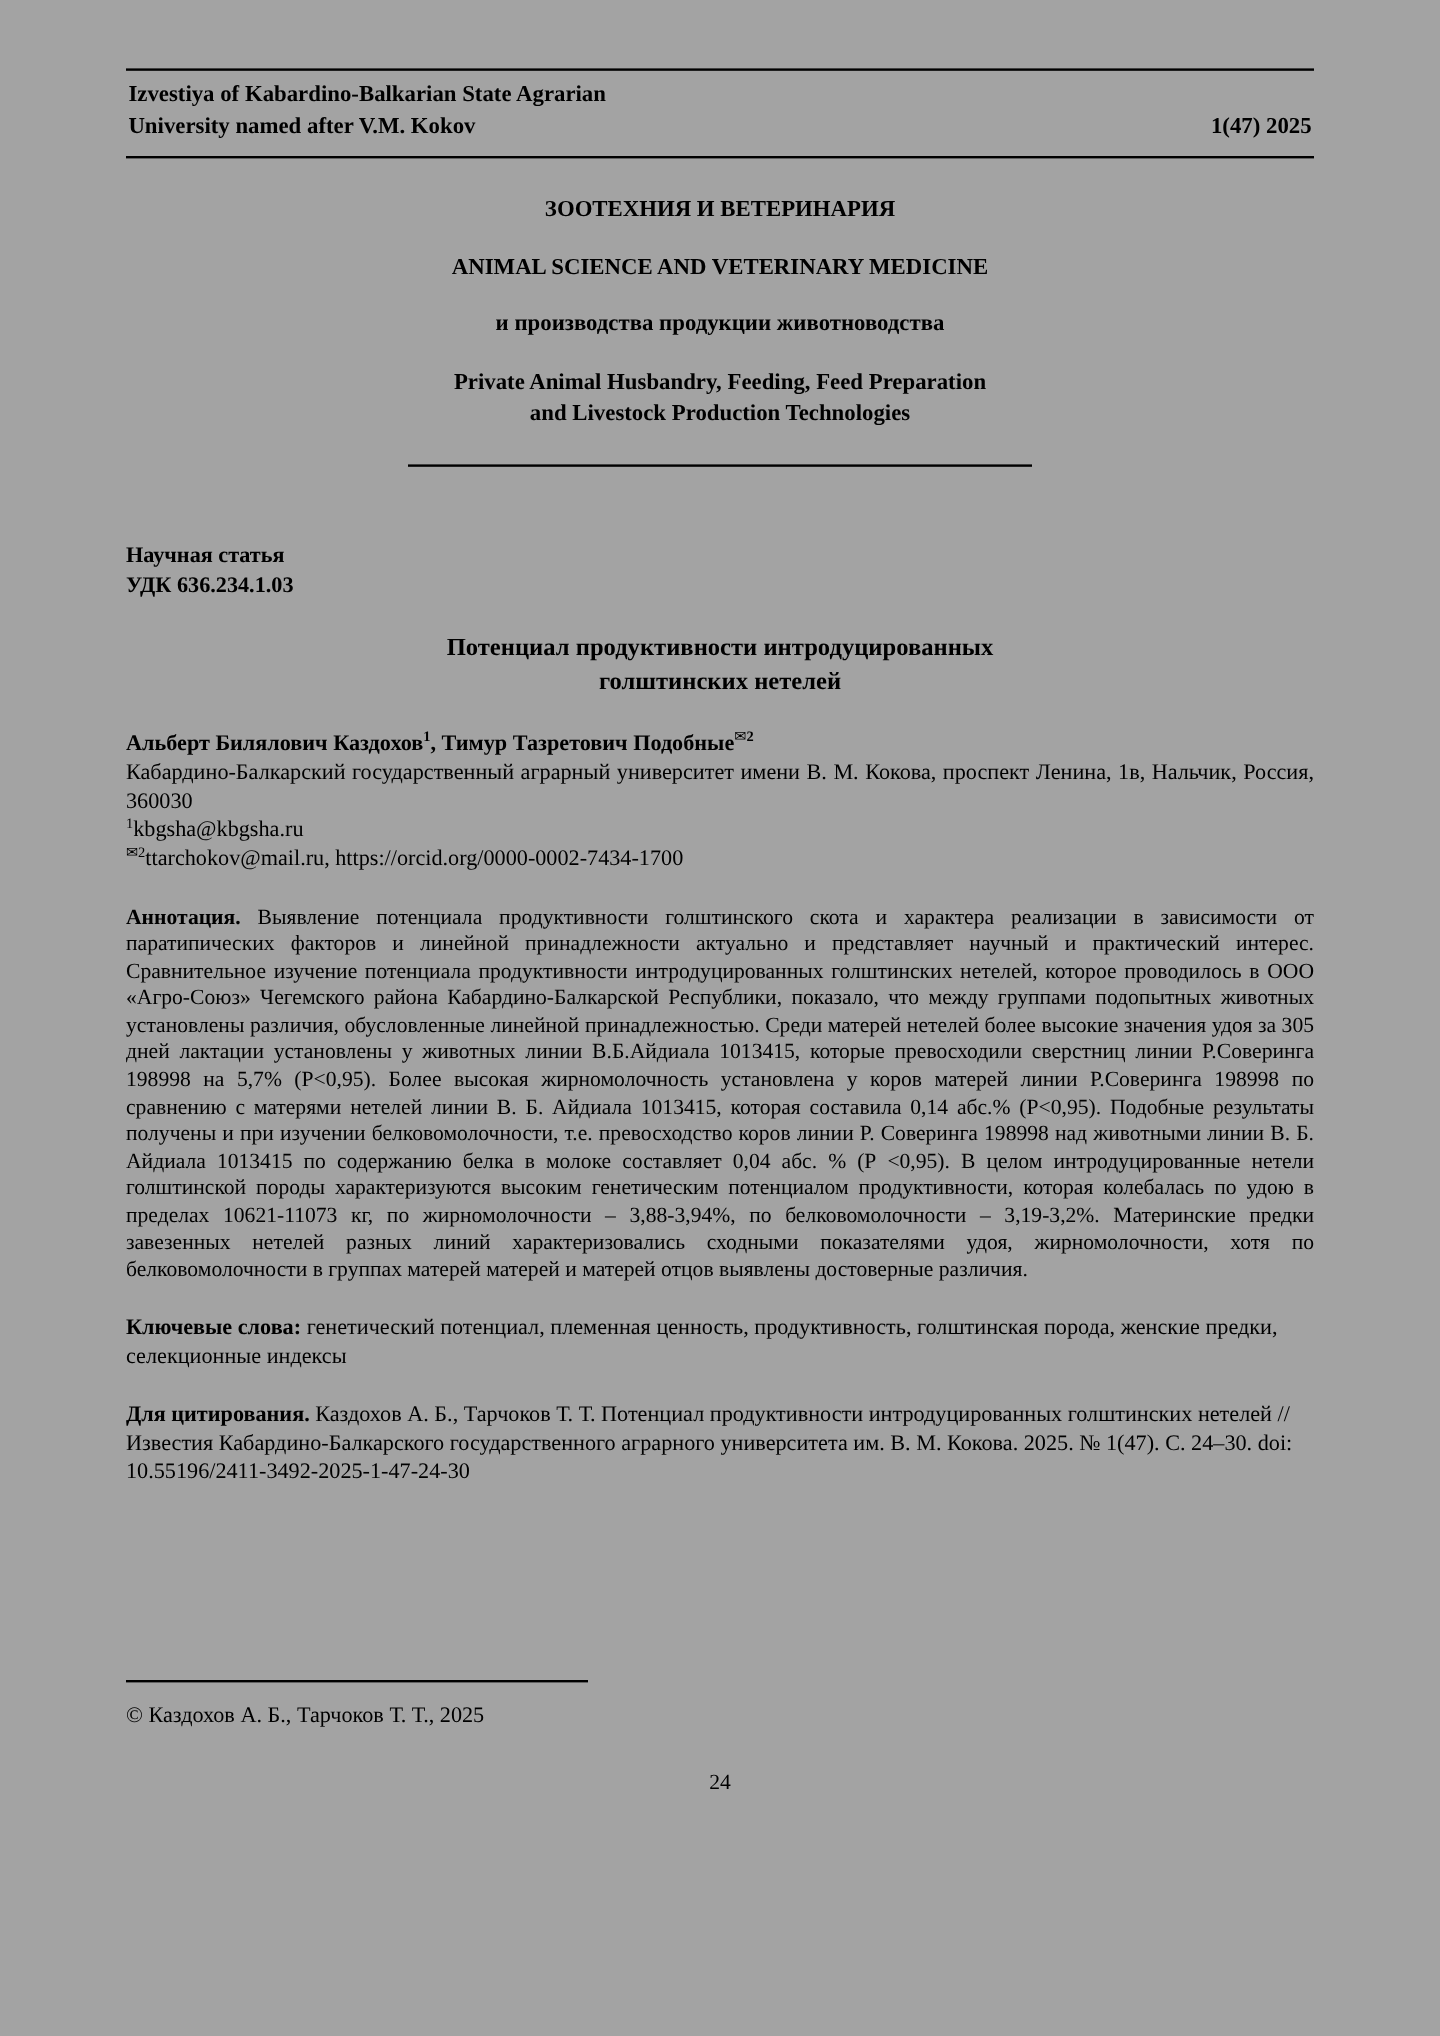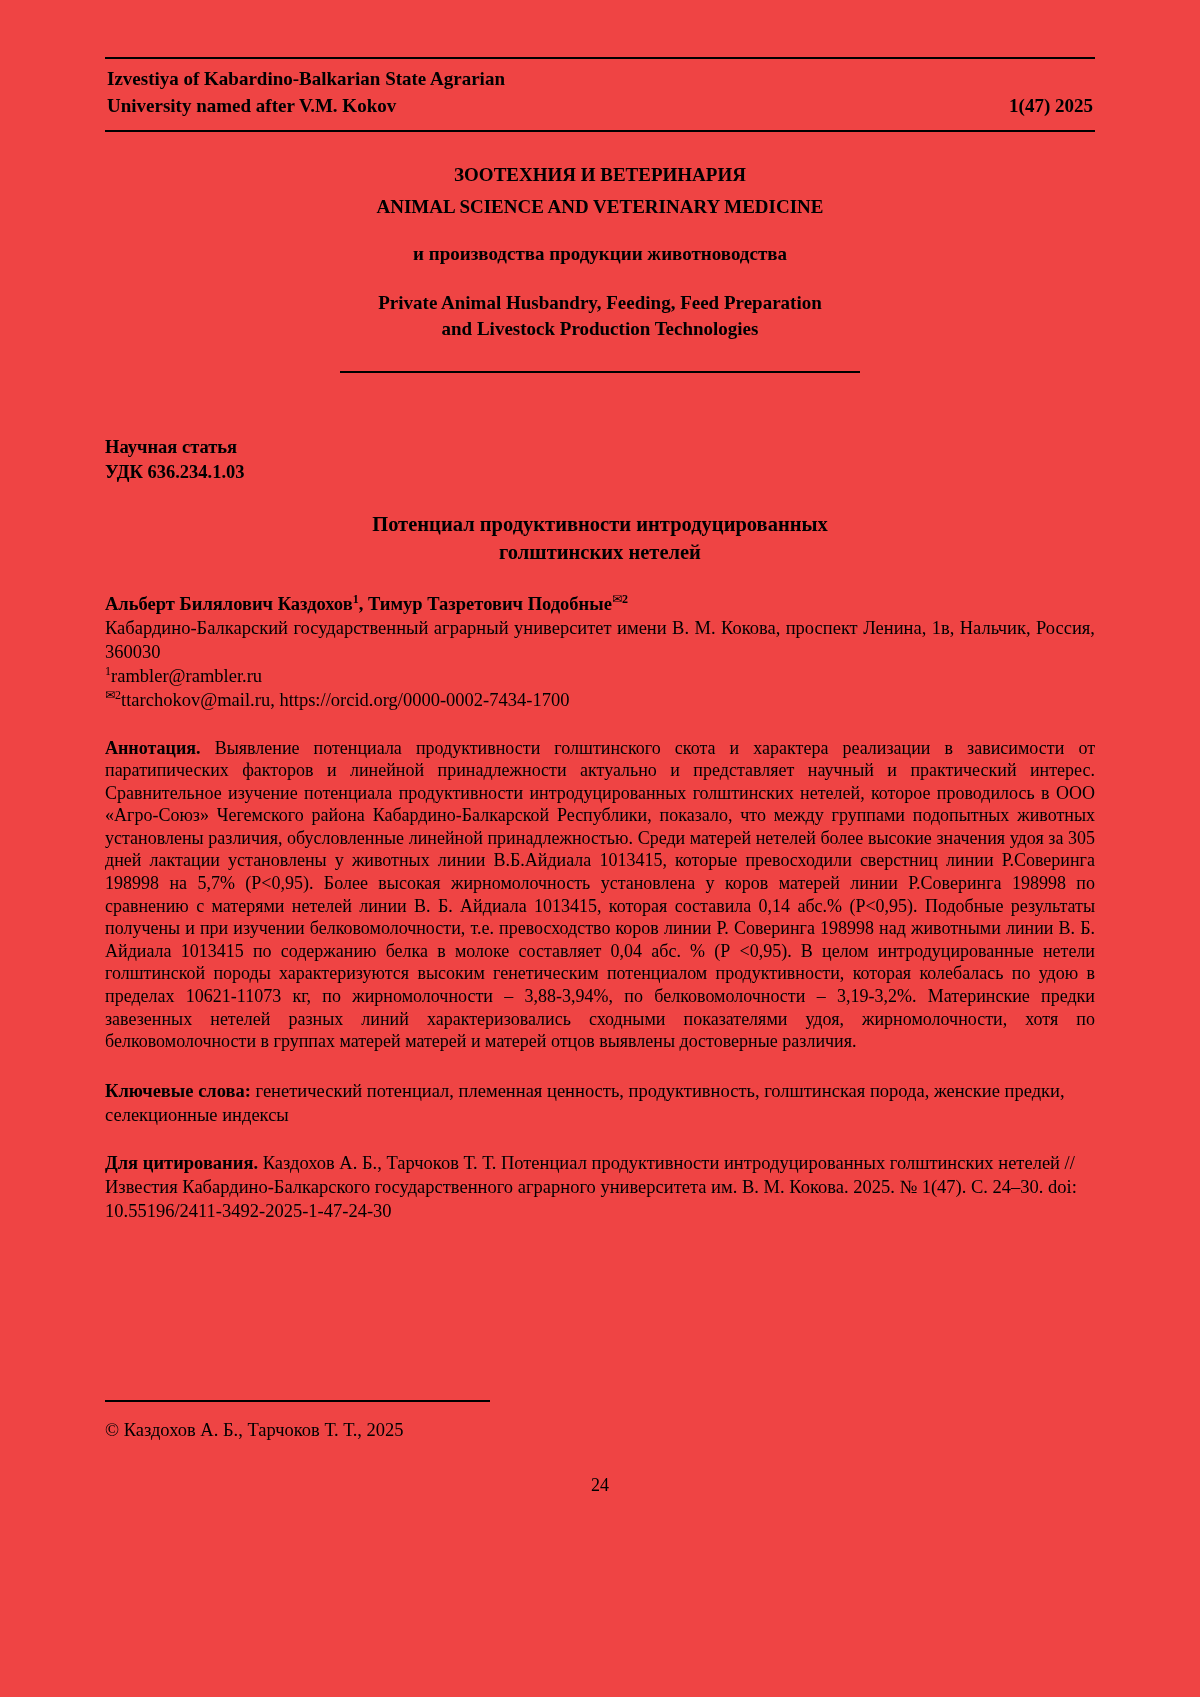--- a/index.html
+++ b/index.html
@@ -7,38 +7,38 @@
   body {
     width: 1200px; height: 1697px;
     font-family: "Liberation Serif", "DejaVu Serif", serif;
     color: #000;
   }
   .page {
     position: relative;
     width: 1200px; height: 1697px;
     padding: 57px 105px 0 105px;
     overflow: hidden;
-    background: #ef4444;
+    background: #a3a3a3;
   }
   
   .page-header {
     border-top: 2px solid #000;
     border-bottom: 2px solid #000;
     padding: 7px 2px 10px 2px;
     font-weight: bold;
     font-size: 19px;
     line-height: 1.42;
   }
   .header-row { display: flex; justify-content: space-between; align-items: flex-end; }
   
   .rubric-title {
     text-align: center; font-weight: bold; font-size: 19px; line-height: 1.35;
   }
   .mt30 { margin-top: 30px; }
-  .mt22 { margin-top: 6px; }
+  .mt22 { margin-top: 22px; }
   .rubric-sub {
     text-align: center; font-weight: bold; font-size: 19px; line-height: 1.4;
     margin-top: 22px;
   }
   .rubric-rule {
     width: 520px; margin: 28px auto 0 auto;
     border-bottom: 2px solid #000;
   }
   
   .article-meta { margin-top: 62px; font-size: 18.5px; line-height: 1.35; font-weight: bold; }
@@ -99,21 +99,21 @@
 
   <h1 class="article-title">
     <span>Потенциал продуктивности интродуцированных</span><br>
     <span>голштинских нетелей</span>
   </h1>
 
   <p class="authors"><span>Альберт Билялович Каздохов</span><sup>1</sup><span>, </span><span>Тимур Тазретович Подобные</span><sup>✉2</sup></p>
 
   <p class="affiliation">Кабардино-Балкарский государственный аграрный университет имени В. М. Кокова, проспект Ленина, 1в, Нальчик, Россия, 360030</p>
 
-  <p class="email-line"><sup>1</sup><span>rambler@rambler.ru</span></p>
+  <p class="email-line"><sup>1</sup><span>kbgsha@kbgsha.ru</span></p>
 
   <p class="email-line"><sup>✉2</sup><span>ttarchokov@mail.ru, https://orcid.org/0000-0002-7434-1700</span></p>
 
   <p class="body-par abstract"><span class="bi">Аннотация.</span>
     <span>Выявление потенциала продуктивности голштинского скота и характера реализации в зависимости от паратипических факторов и линейной принадлежности актуально и представляет научный и практический интерес. Сравнительное изучение потенциала продуктивности интродуцированных голштинских нетелей, которое проводилось в ООО «Агро-Союз» Чегемского района Кабардино-Балкарской Республики, показало, что между группами подопытных животных установлены различия, обусловленные линейной принадлежностью. Среди матерей нетелей более высокие значения удоя за 305 дней лактации установлены у животных линии В.Б.Айдиала 1013415, которые превосходили сверстниц линии Р.Соверинга 198998 на 5,7% (Р&lt;0,95). Более высокая жирномолочность установлена у коров матерей линии Р.Соверинга 198998 по сравнению с матерями нетелей линии В. Б. Айдиала 1013415, которая составила 0,14 абс.% (Р&lt;0,95). Подобные результаты получены и при изучении белковомолочности, т.е. превосходство коров линии Р. Соверинга 198998 над животными линии В. Б. Айдиала 1013415 по содержанию белка в молоке составляет 0,04 абс. % (Р &lt;0,95). В целом интродуцированные нетели голштинской породы характеризуются высоким генетическим потенциалом продуктивности, которая колебалась по удою в пределах 10621-11073 кг, по жирномолочности – 3,88-3,94%, по белковомолочности – 3,19-3,2%. Материнские предки завезенных нетелей разных линий характеризовались сходными показателями удоя, жирномолочности, хотя по белковомолочности в группах матерей матерей и матерей отцов выявлены достоверные различия.</span></p>
 
   <p class="keywords"><span class="bi">Ключевые слова:</span>
     <span>генетический потенциал, племенная ценность, продуктивность, голштинская порода, женские предки, селекционные индексы</span></p>
 
   <p class="citation"><span class="bi">Для цитирования.</span>

